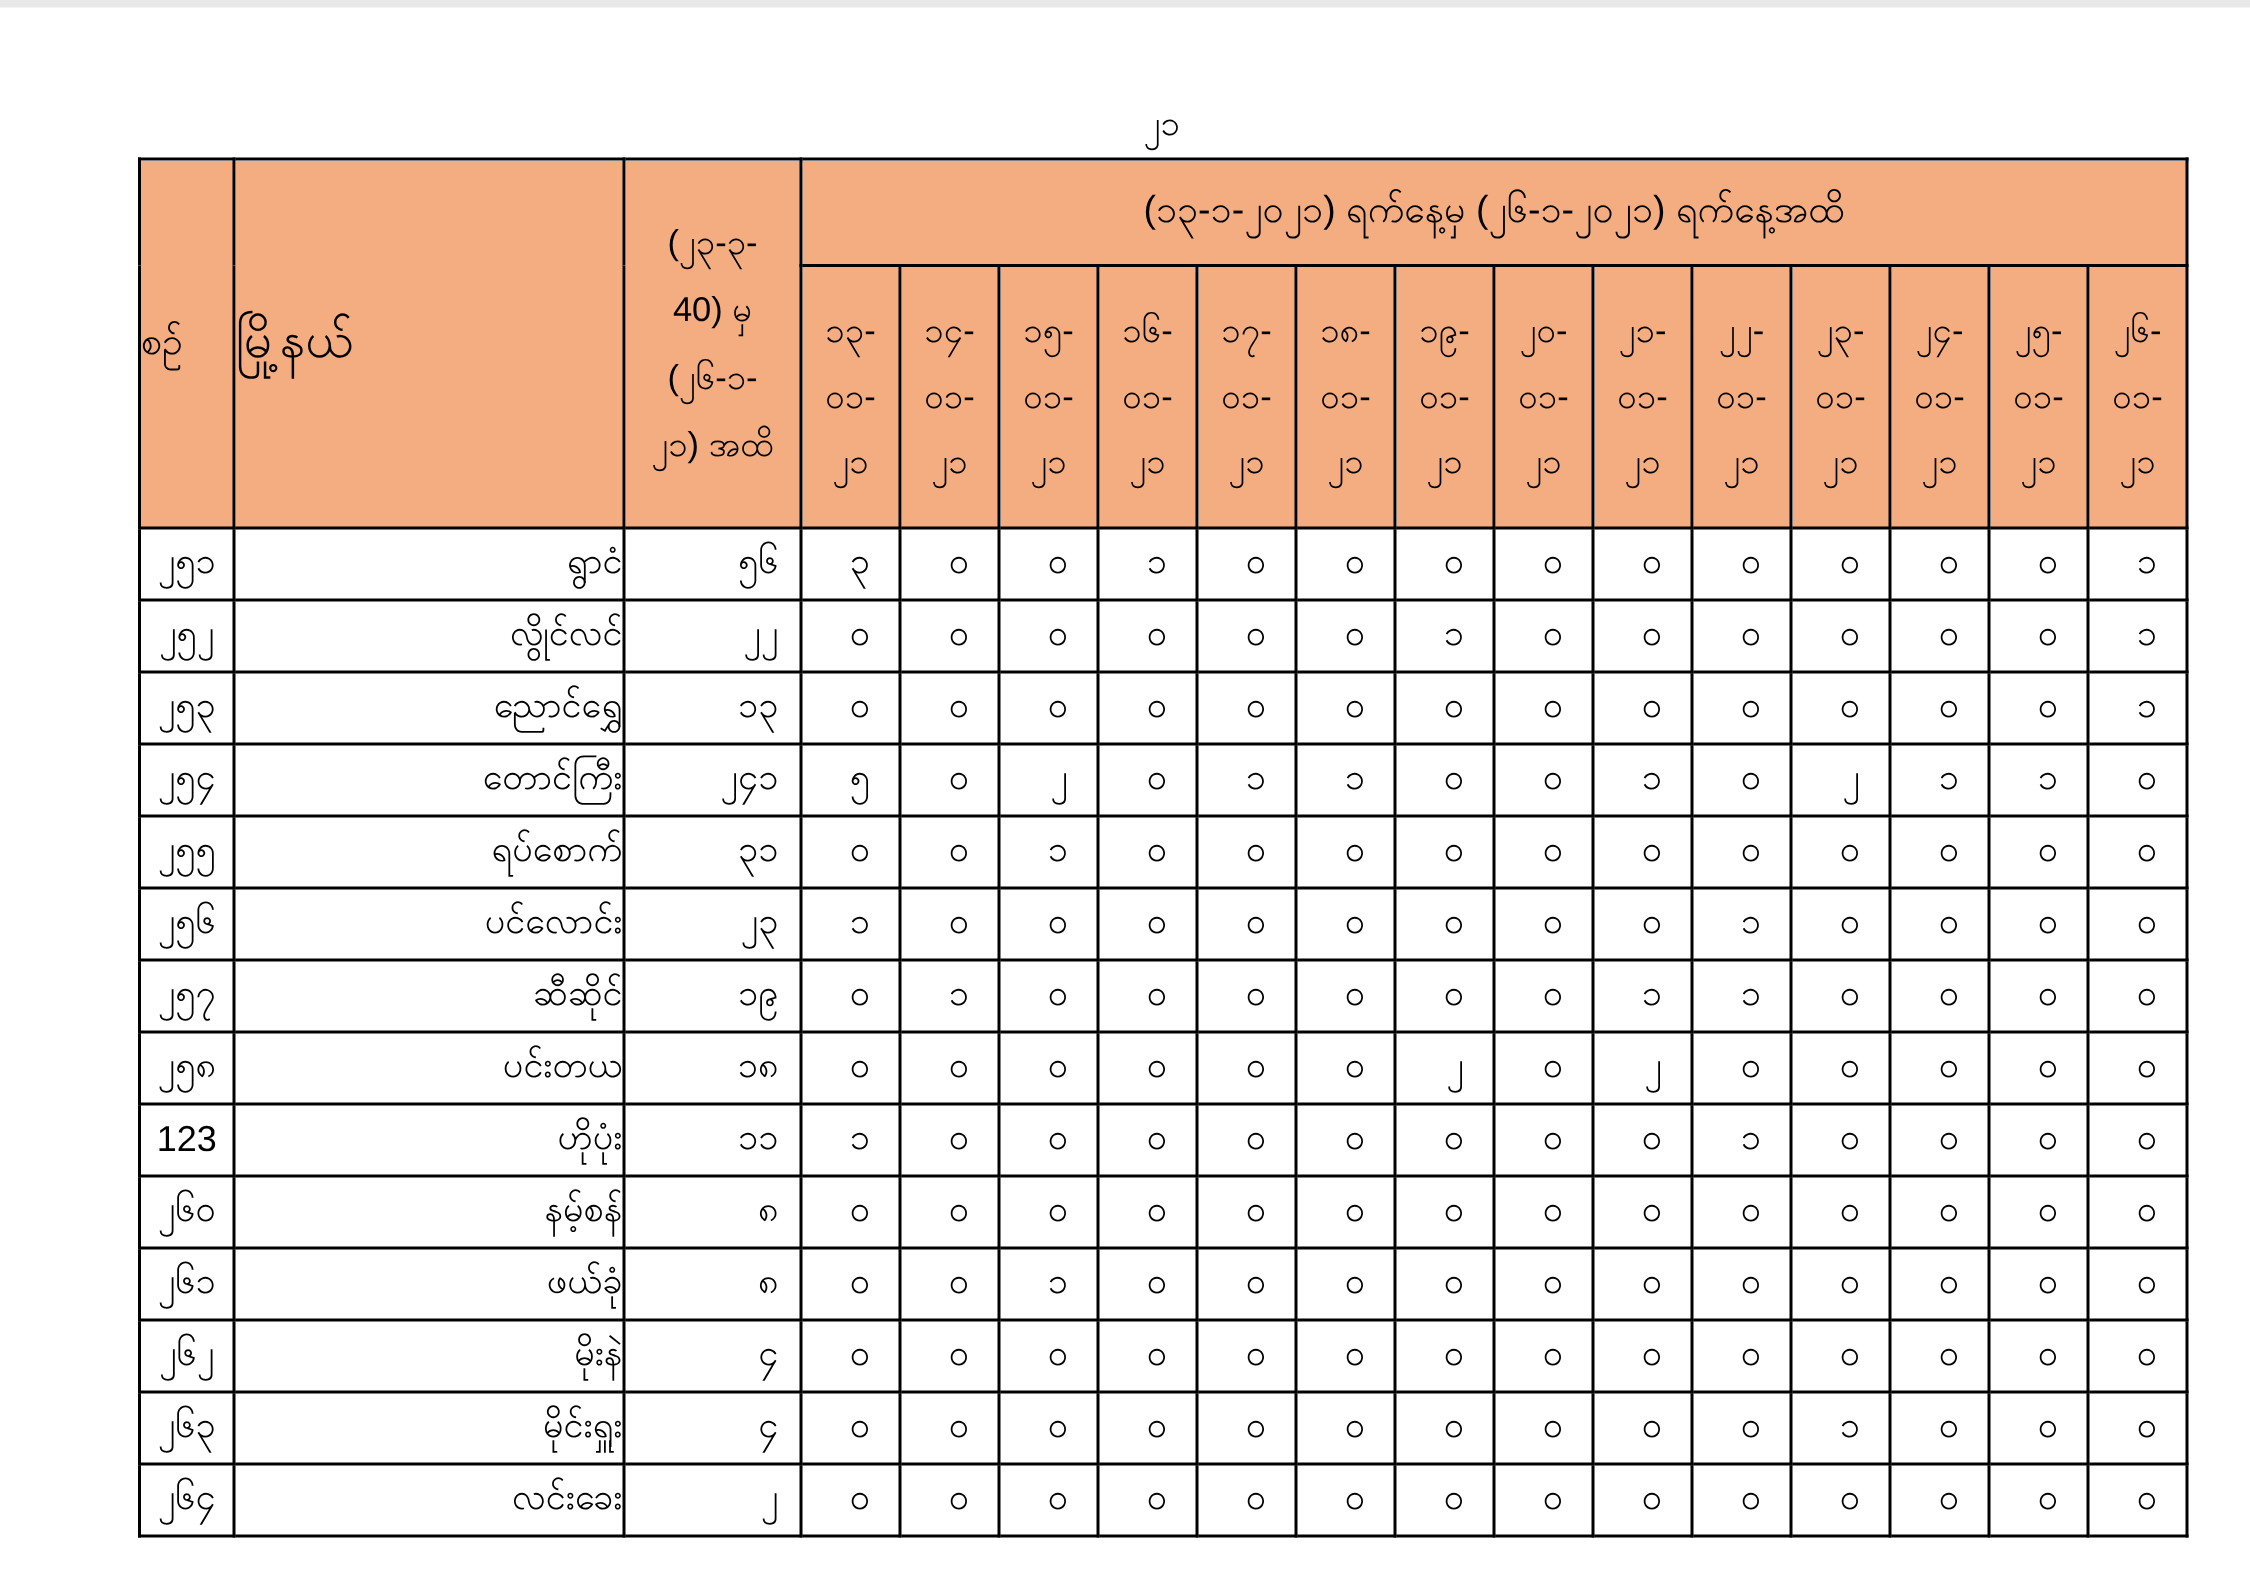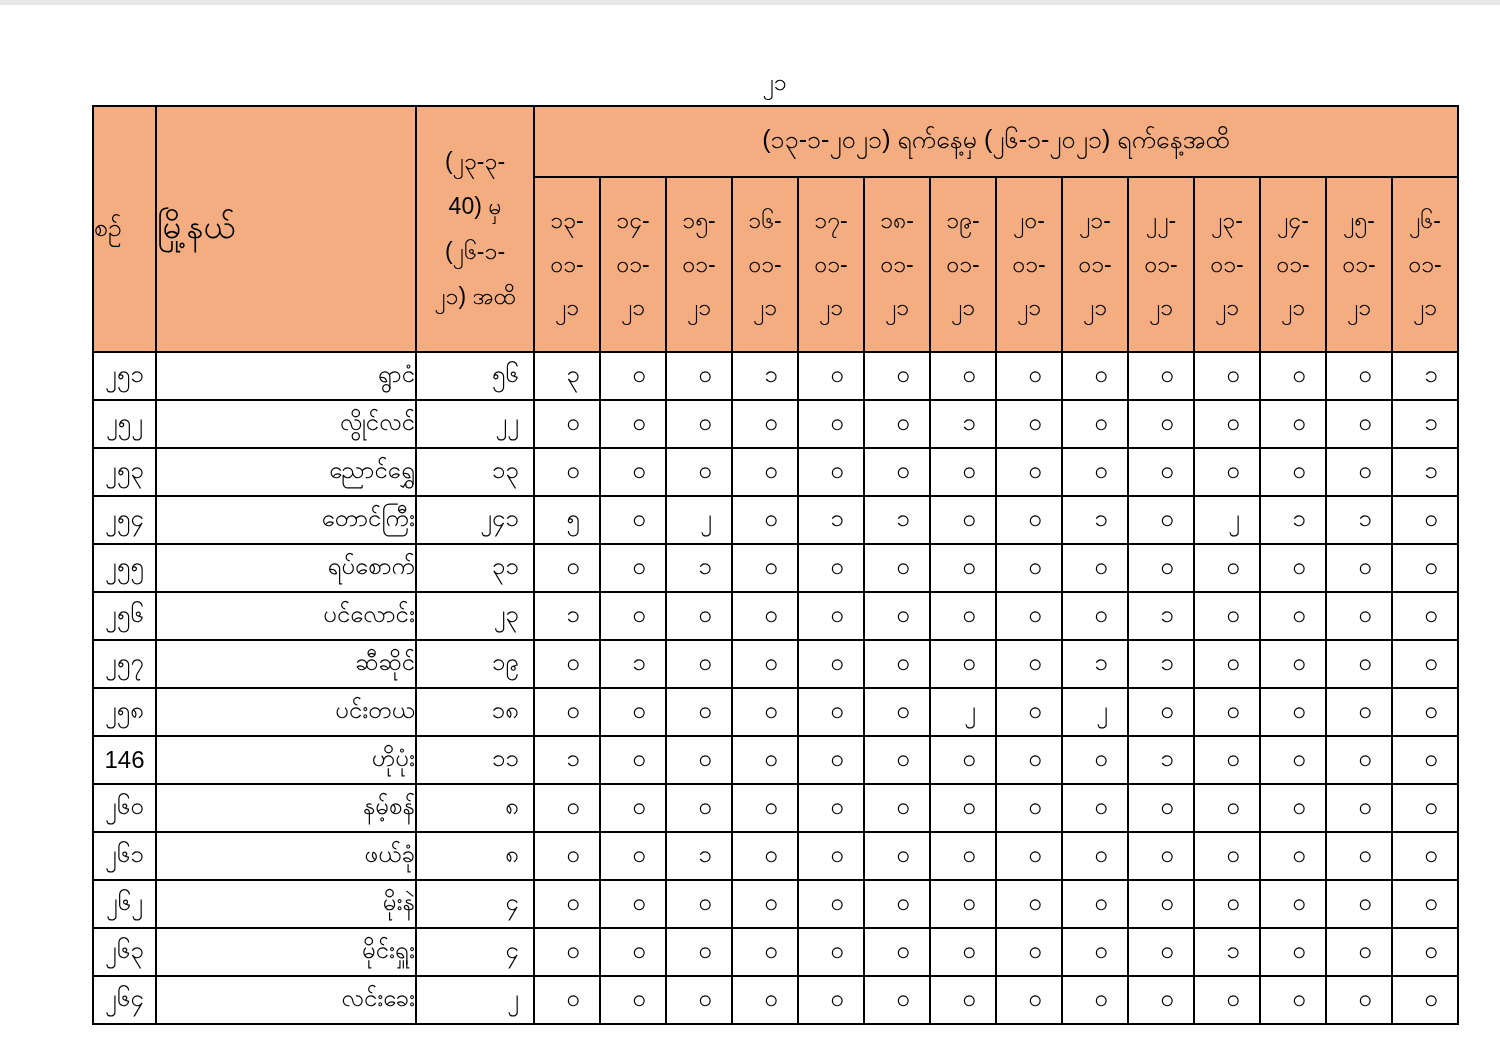--- a/index.html
+++ b/index.html
@@ -280,21 +280,21 @@
           <td class="c-daily">၂</td>
           <td class="c-daily">၀</td>
           <td class="c-daily">၂</td>
           <td class="c-daily">၀</td>
           <td class="c-daily">၀</td>
           <td class="c-daily">၀</td>
           <td class="c-daily">၀</td>
           <td class="c-daily">၀</td>
         </tr>
         <tr class="data-row">
-          <td class="c-serial">146</td>
+          <td class="c-serial">123</td>
           <td class="c-township">ဟိုပုံး</td>
           <td class="c-total">၁၁</td>
           <td class="c-daily">၁</td>
           <td class="c-daily">၀</td>
           <td class="c-daily">၀</td>
           <td class="c-daily">၀</td>
           <td class="c-daily">၀</td>
           <td class="c-daily">၀</td>
           <td class="c-daily">၀</td>
           <td class="c-daily">၀</td>

